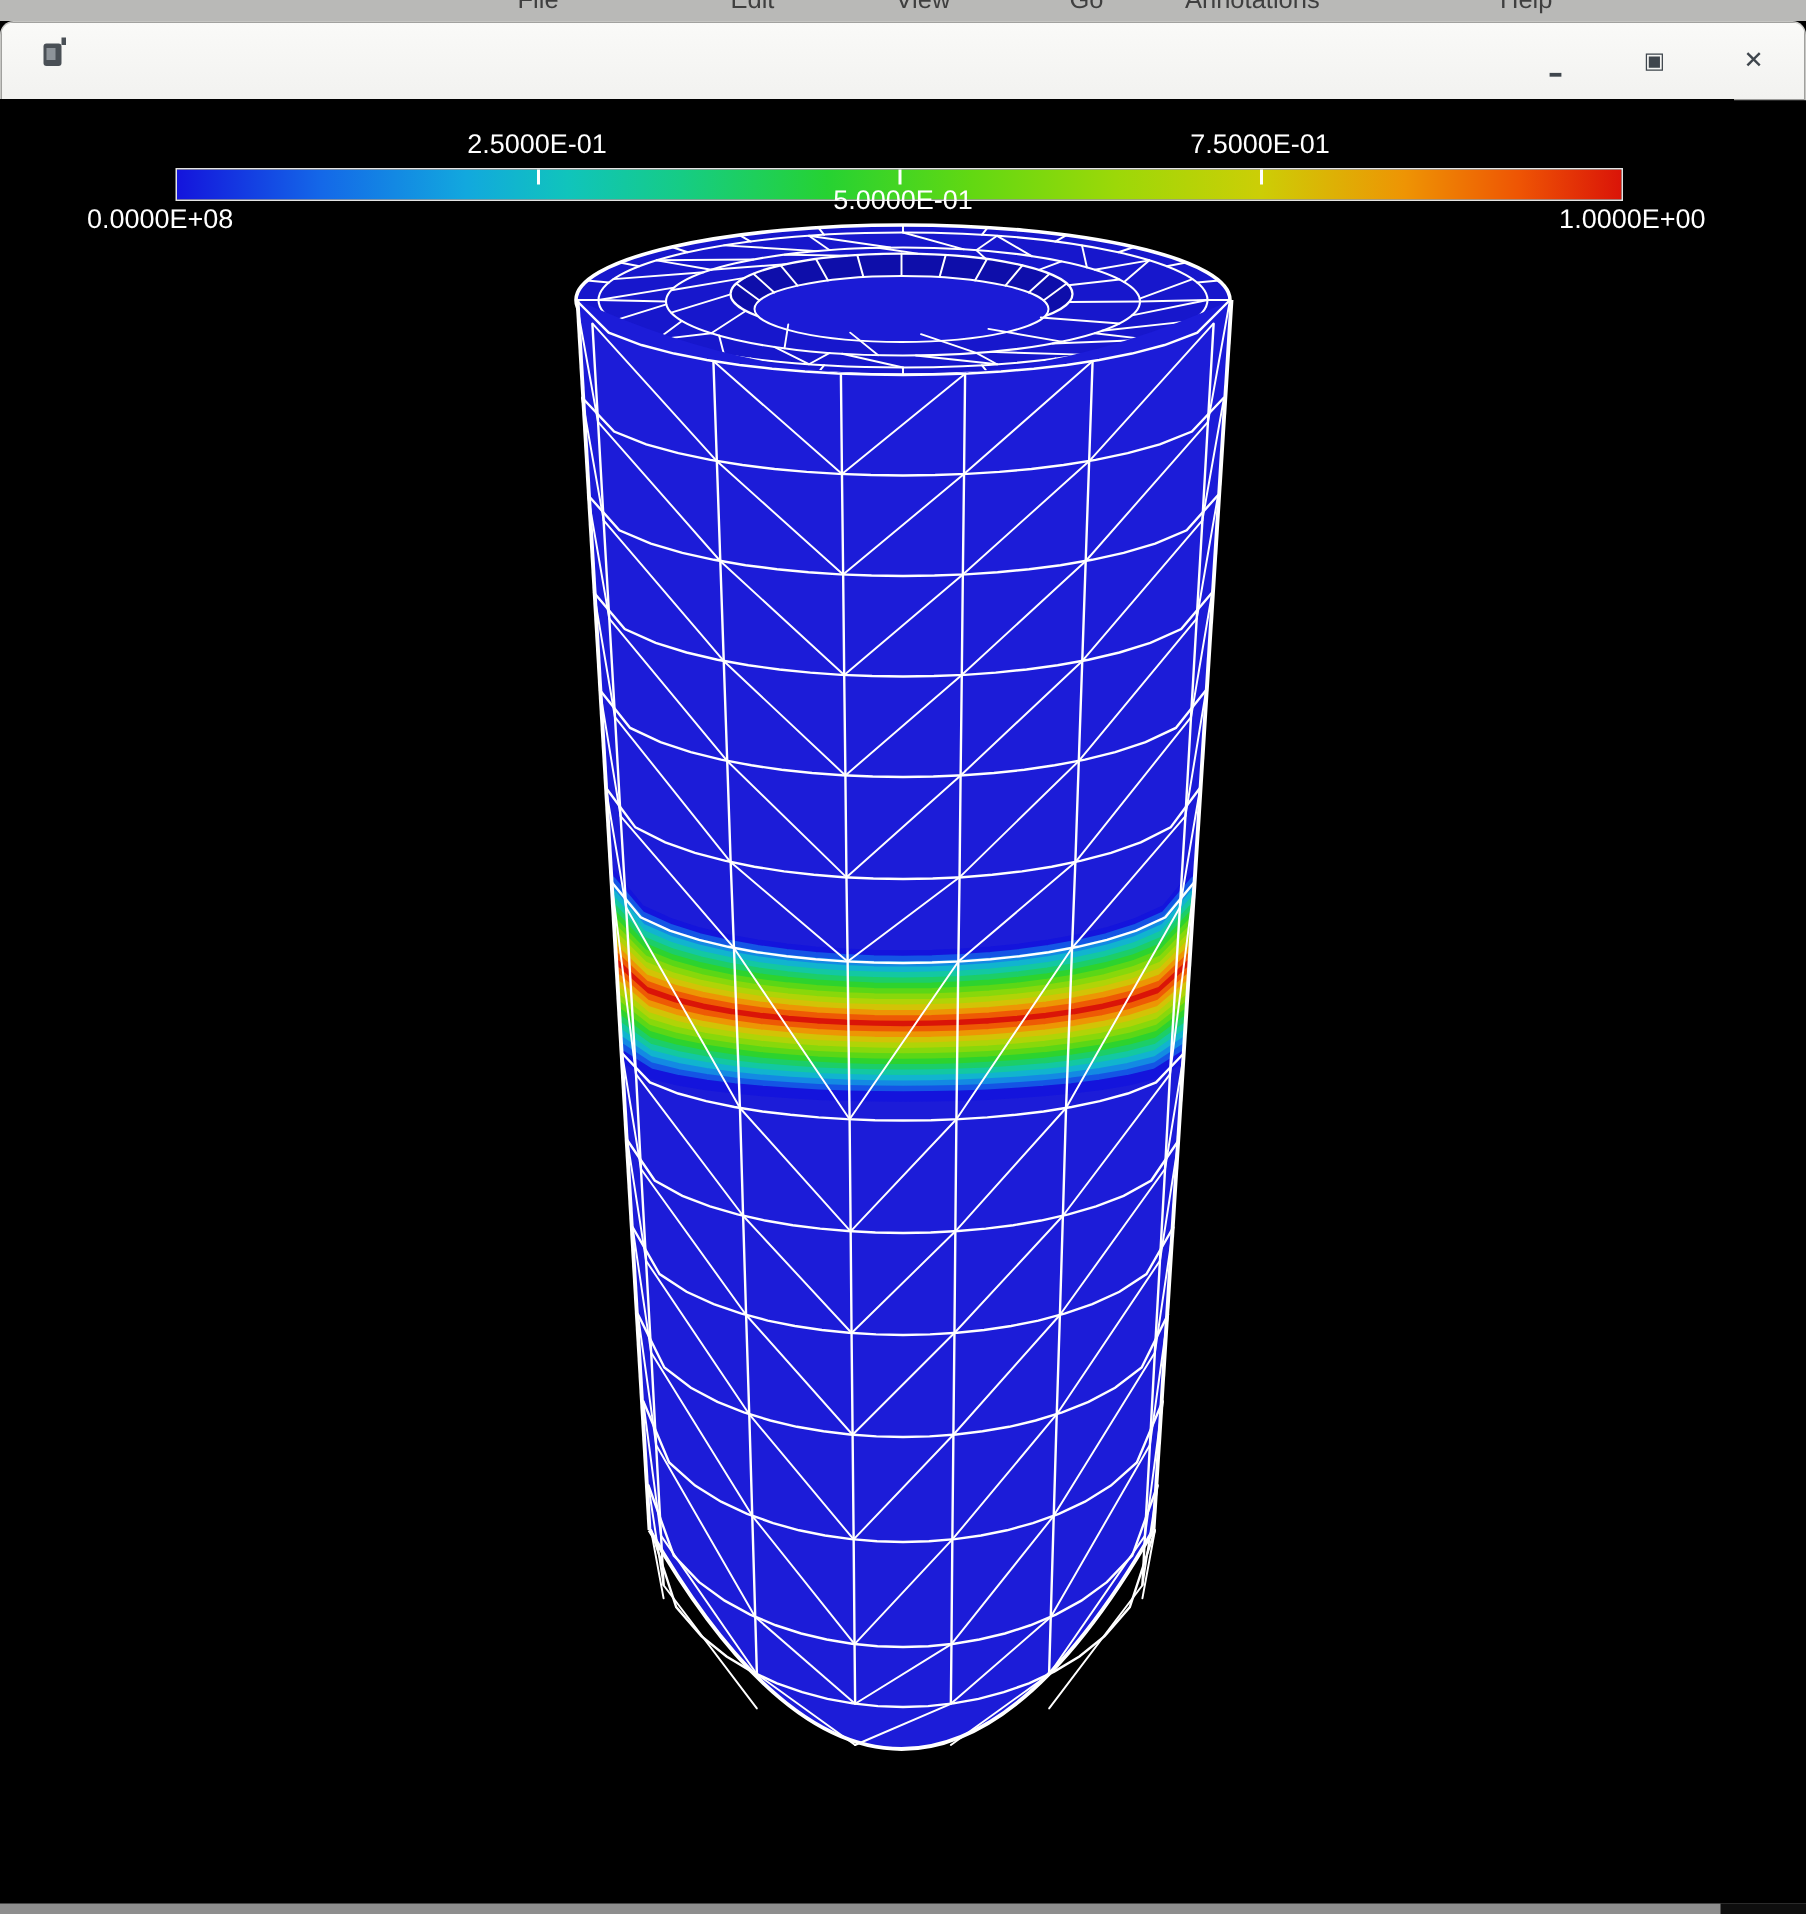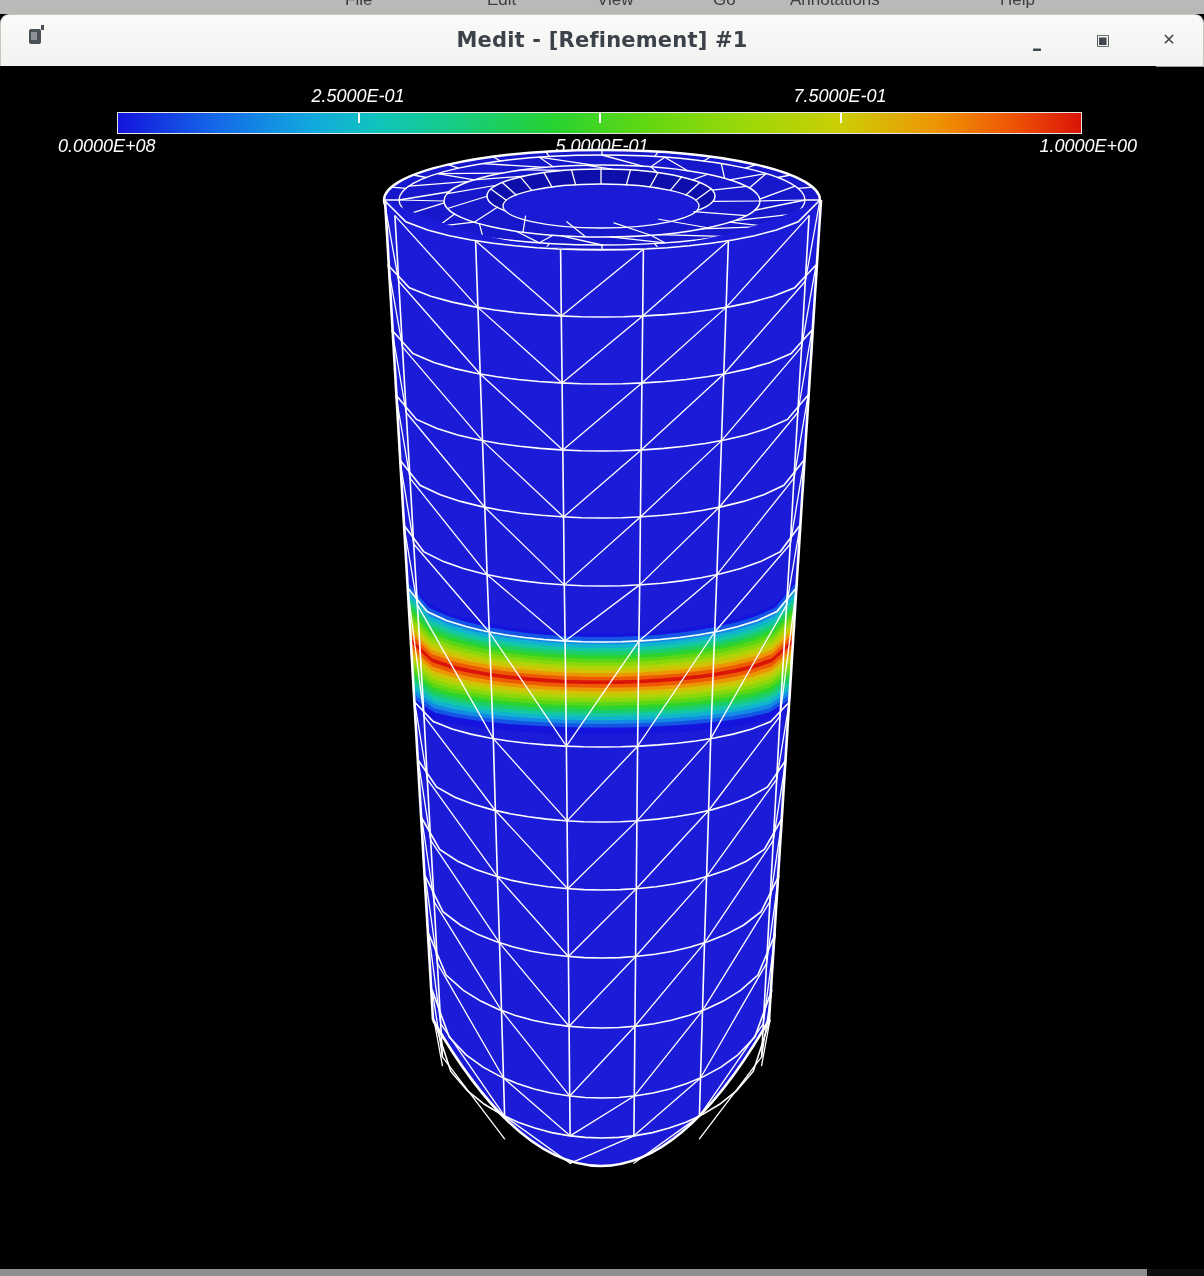--- a/index.html
+++ b/index.html
@@ -22,32 +22,32 @@
             background:#4a5056;border-radius:2px;}
   #app-icon:after{content:"";position:absolute;left:2px;top:3px;width:6px;height:8px;background:#8d9399;}
   #app-icon:before{content:"";position:absolute;right:-3px;top:-4px;width:3px;height:5px;background:#4a5056;}
   .winbtn{position:absolute;top:0;width:44px;height:50px;text-align:center;
           color:#3f464d;cursor:default;}
   #btn-min{left:1014px;font-size:20px;font-weight:bold;line-height:66px;}
   #btn-max{left:1080px;font-size:15px;line-height:50px;}
   #btn-close{left:1146px;font-size:16px;font-weight:bold;line-height:50px;}
 
   
-  #content{position:absolute;left:0;top:66px;width:1156px;height:1203px;background:#000;font-style:italic;}
+  #content{position:absolute;left:0;top:66px;width:1156px;height:1203px;background:#000;}
 
   
   #colorbar{position:absolute;left:117px;top:46px;width:963px;height:20px;
             border:1px solid #e4e4e4;}
   .cb-tick{position:absolute;top:0;width:2px;height:10px;background:#fff;}
   .cb-label{position:absolute;color:#fff;font-size:18px;white-space:nowrap;
             font-family:"Liberation Sans",sans-serif;}
   #cb-q1{top:20px;transform:translateX(-50%);}
   #cb-q3{top:20px;transform:translateX(-50%);}
   #cb-min{top:70px;left:58px;}
-  #cb-mid{top:70px;transform:translateX(-50%);}
+  #cb-mid{top:57px;transform:translateX(-50%);}
   #cb-max{top:70px;transform:translateX(-100%);}
 
   #mesh-svg{position:absolute;left:0;top:0;}
 
   
   #bottom-strip{position:absolute;left:0;top:1269px;width:1204px;height:7px;background:#8e8e8e;}
   #bottom-strip .dark-seg{position:absolute;right:0;top:0;width:57px;height:7px;background:#0e0e0e;}
 </style>
 </head>
 <body>
@@ -58,21 +58,20 @@
       <span class="menu-frag" style="left: 345px;">File</span>
       <span class="menu-frag" style="left: 487px;">Edit</span>
       <span class="menu-frag" style="left: 597px;">View</span>
       <span class="menu-frag" style="left: 713px;">Go</span>
       <span class="menu-frag" style="left: 790px;">Annotations</span>
       <span class="menu-frag" style="left: 1000px;">Help</span>
     </div>
 
   <div id="titlebar">
     <div id="app-icon"></div>
-    <div id="win-title">Medit - [Refinement] #1</div>
     <div class="winbtn" id="btn-min">–</div>
     <div class="winbtn" id="btn-max">▣</div>
     <div class="winbtn" id="btn-close">✕</div>
   </div>
 
   <div id="content">
     <div id="colorbar" style="background: linear-gradient(to right, rgb(20, 20, 220) 0%, rgb(20, 104, 232) 10%, rgb(18, 168, 222) 20%, rgb(16, 196, 188) 27%, rgb(22, 204, 132) 35%, rgb(38, 210, 50) 45%, rgb(98, 216, 18) 55%, rgb(156, 216, 8) 65%, rgb(204, 206, 6) 75%, rgb(238, 148, 4) 85%, rgb(238, 84, 4) 93%, rgb(218, 20, 8) 100%);">
       <div class="cb-tick" style="left:240px;"></div>
       <div class="cb-tick" style="left:481px;"></div>
       <div class="cb-tick" style="left:722px;"></div>

